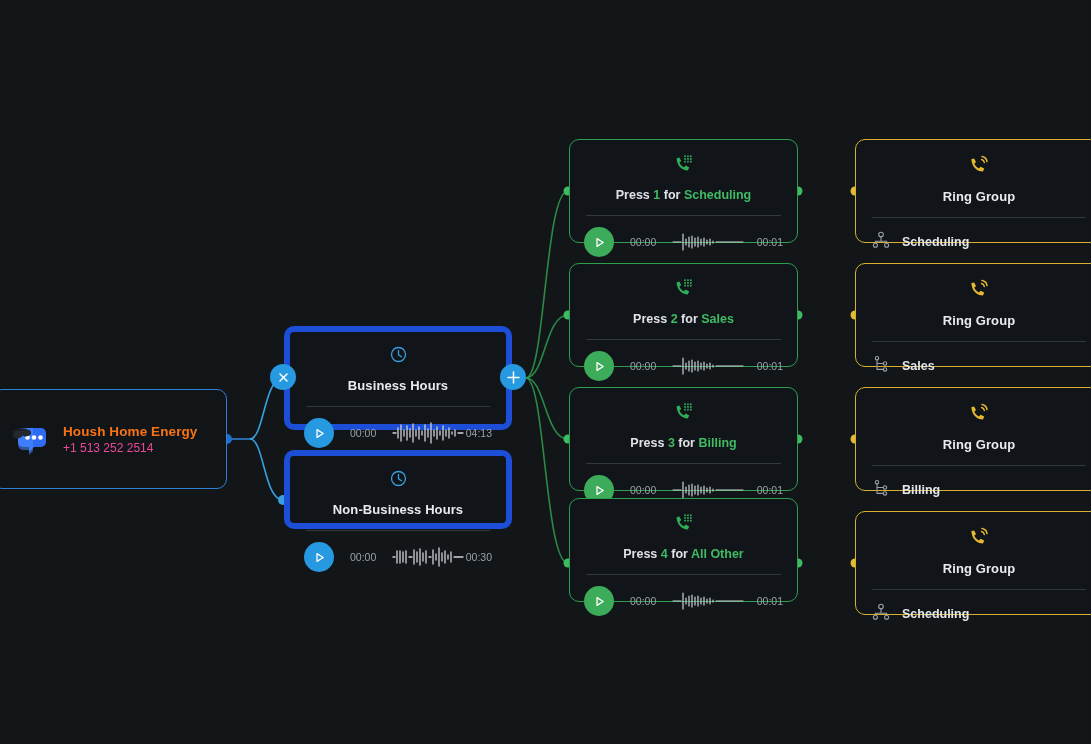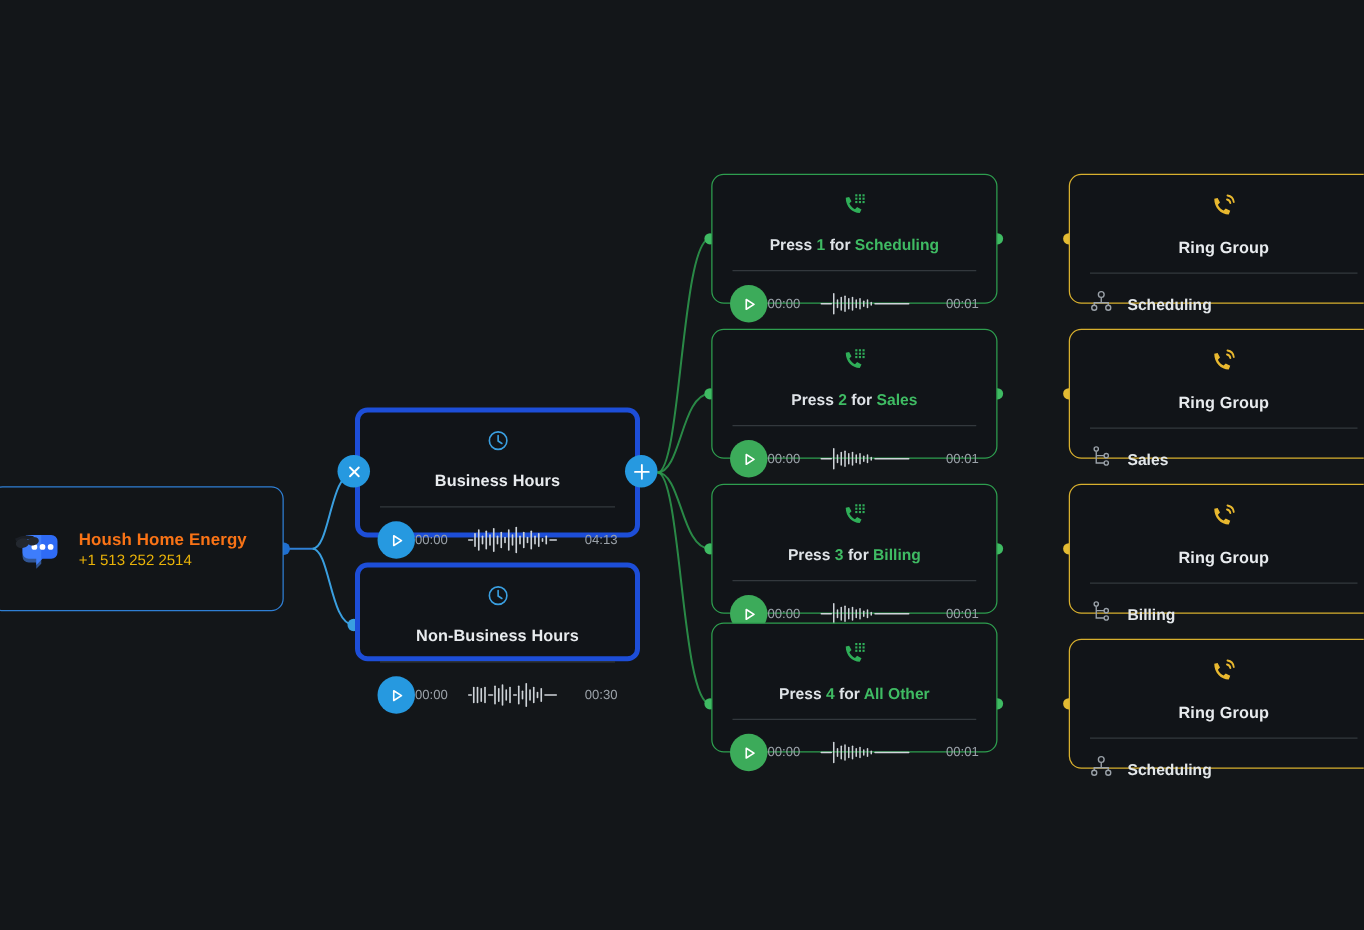--- a/index.html
+++ b/index.html
@@ -20,43 +20,43 @@
     left: -8px; top: 389px; width: 235px; height: 100px;
     background: #121518;
     border: 1px solid #2f7fd4;
     border-radius: 10px;
     display: flex; align-items: center; gap: 14px;
     padding: 0 18px;
   }
   .entry-logo { width: 38px; height: 34px; flex: none; position: relative; }
   .entry-text { display: flex; flex-direction: column; gap: 2px; }
   .entry-name { color: #f97316; font-size: 13.5px; font-weight: bold; letter-spacing: .1px; }
-  .entry-phone { color: #eab308; font-size: 12px; }
+  .entry-phone { color: #ec4899; font-size: 12px; }
 
   
   .bcard {
     width: 228px; background: #111418;
-    border: 4px solid #1d4ed8; border-radius: 10px;
+    border: 6px solid #1d4ed8; border-radius: 10px;
   }
   .bcard.biz { left: 284px; top: 326px; height: 104px; }
   .bcard.nonbiz { left: 284px; top: 450px; height: 79px; }
 
   .card-head { display: flex; align-items: center; gap: 11px; padding: 14px 16px 0 16px; flex-direction: column; }
   .card-title { color: #e8ebee; font-size: 13px; font-weight: bold; letter-spacing: .1px; }
   .divider { height: 1px; background: #33383d; margin: 13px 16px 0 16px; }
 
   .player { display: flex; align-items: center; padding: 11px 14px 0 14px; gap: 0; }
   .play-btn {
     width: 30px; height: 30px; border-radius: 50%;
     display: flex; align-items: center; justify-content: center; flex: none;
   }
   .play-btn.blue { background: #2699e0; }
   .play-btn.green { background: #3cab5a; }
   .time { color: #9aa1a8; font-size: 10.5px; font-variant-numeric: tabular-nums; }
-  .time.left { }
+  .time.left { margin-left: 16px; }
   .time.right { margin-left: auto; }
   .wave { margin-left: 16px; height: 24px; flex: none; }
 
   
   .gcard {
     left: 569px; width: 229px; height: 104px;
     background: #111418; border: 1px solid #2e9e4f; border-radius: 10px;
   }
   .gcard.g1 { top: 139px; }
   .gcard.g2 { top: 263px; }

